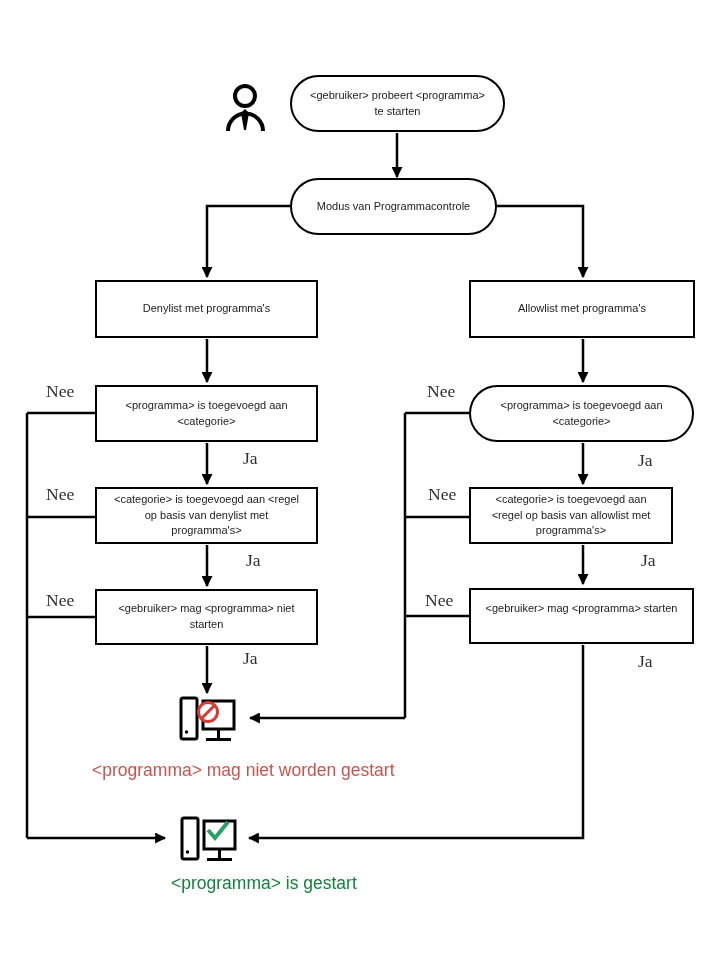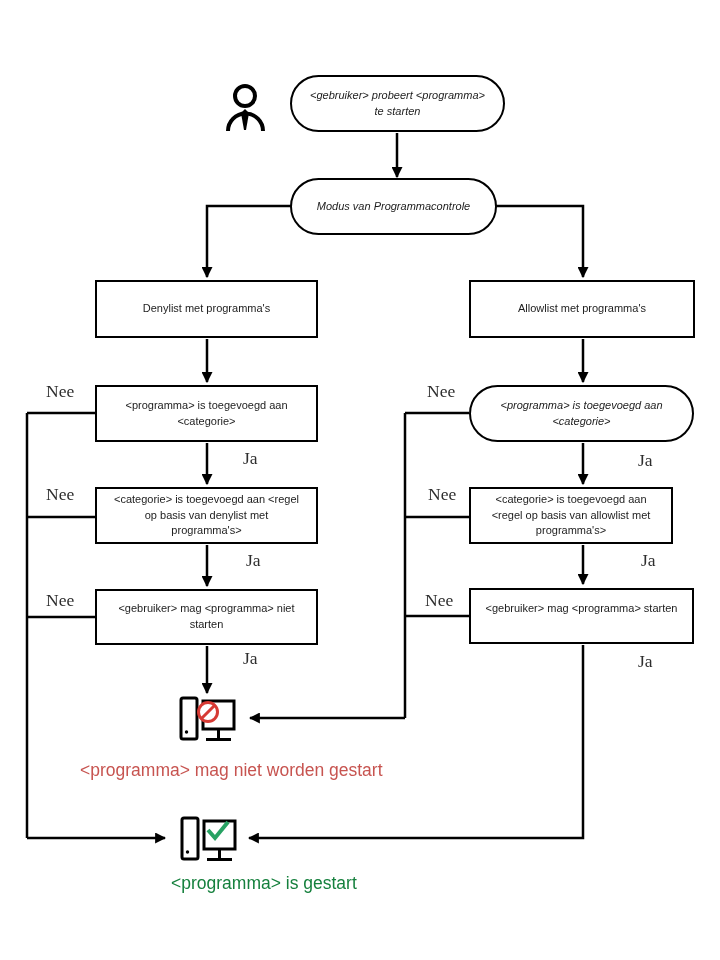--- a/index.html
+++ b/index.html
@@ -7,21 +7,21 @@
     position:relative;width:720px;height:960px;background:#ffffff;
     font-family:"Liberation Sans", sans-serif;overflow:hidden;
   }
   .wires{position:absolute;left:0;top:0;}
   .node{
     position:absolute;box-sizing:border-box;border:2.5px solid #000;
     background:#fff;display:flex;align-items:center;justify-content:center;
     text-align:center;font-size:11px;line-height:1.45;color:#1c1c1c;
     padding:4px 12px;
   }
-  .stadium{border-radius:29px;font-style:italic;}
+  .stadium{border-radius:29px;}
   .top-align{align-items:flex-start;padding-top:11px;}
   .lbl{position:absolute;font-size:17.5px;color:#2e2e2e;white-space:nowrap;font-family:Liberation Serif, serif;}
   .caption{position:absolute;font-size:17.5px;white-space:nowrap;}
   .caption.blocked{color:#c75450;}
   .caption.started{color:#15803d;margin-left:39px;}
 </style>
 </head>
 <body>
 
 <div class="canvas">
@@ -106,17 +106,17 @@
   <span class="lbl" style="left:243px;top:448px">Ja</span>
   <span class="lbl" style="left:246px;top:550px">Ja</span>
   <span class="lbl" style="left:243px;top:648px">Ja</span>
   <span class="lbl" style="left:427px;top:381px">Nee</span>
   <span class="lbl" style="left:428px;top:484px">Nee</span>
   <span class="lbl" style="left:425px;top:590px">Nee</span>
   <span class="lbl" style="left:638px;top:450px">Ja</span>
   <span class="lbl" style="left:641px;top:550px">Ja</span>
   <span class="lbl" style="left:638px;top:651px">Ja</span>
 
-  <div class="caption blocked" style="left:80px;top:760px">&lt;programma&gt; mag niet worden gestart</div>
+  <div class="caption blocked" style="left:92px;top:760px">&lt;programma&gt; mag niet worden gestart</div>
 
   <div class="caption started" style="left:132px;top:873px">&lt;programma&gt; is gestart</div>
 
 </div>
 
 </body></html>

